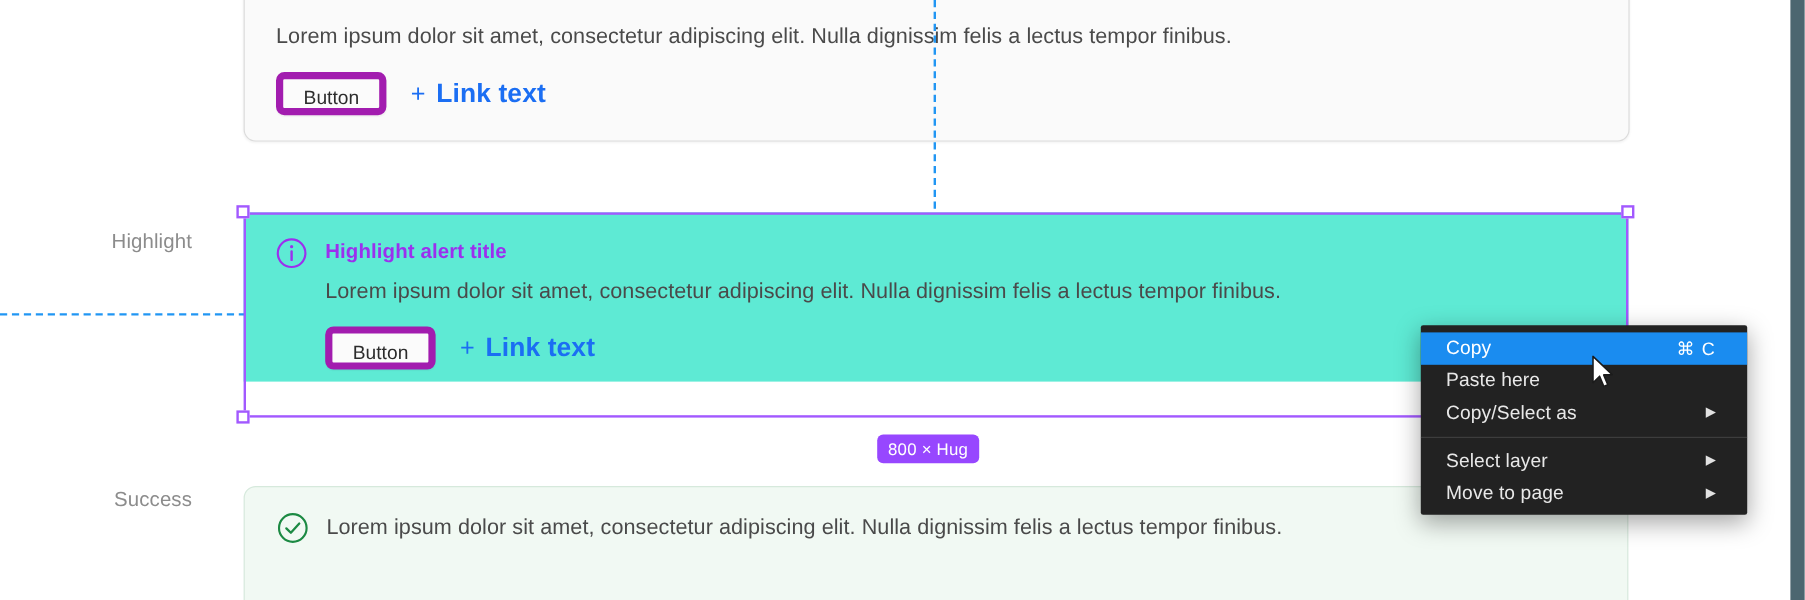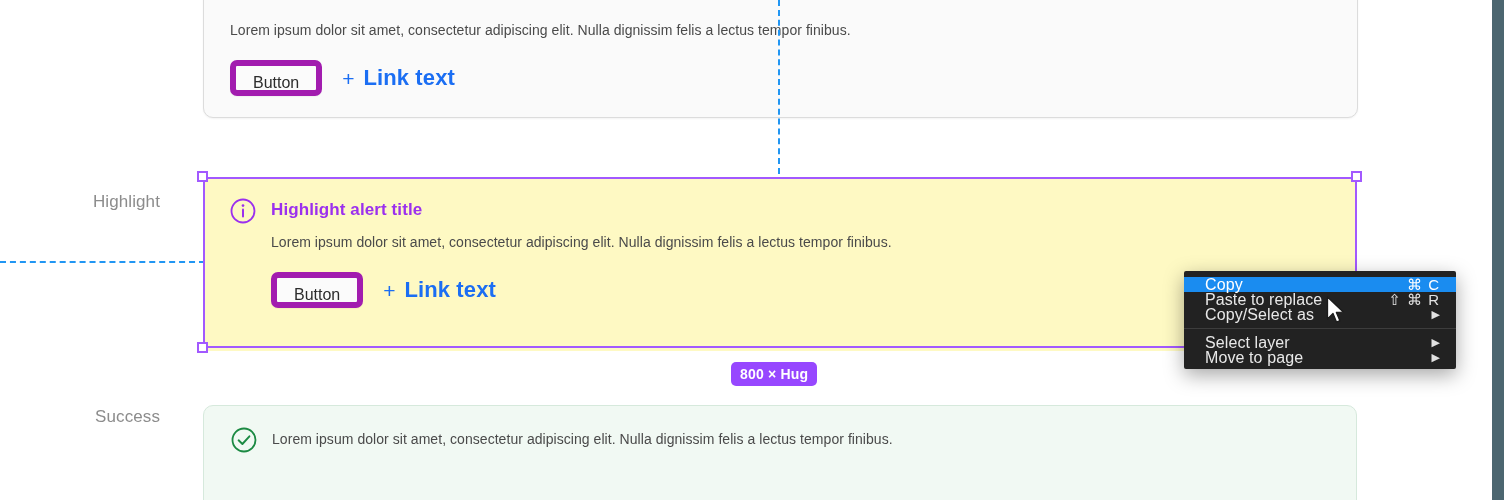--- a/index.html
+++ b/index.html
@@ -80,21 +80,21 @@
   .alert-title {
     font-size: 17px;
     font-weight: bold;
     line-height: 26px;
     margin: 0 0 6px 0;
     letter-spacing: 0.1px;
     white-space: nowrap;
   }
 
   .alert-text {
-    font-size: 14px;
+    font-size: 18px;
     color: #4a4a4a;
     line-height: 26px;
     margin: 0;
     white-space: nowrap;
     letter-spacing: 0.05px;
   }
 
   .alert-actions {
     display: flex;
     align-items: center;
@@ -147,22 +147,22 @@
     border-radius: 10px;
     box-shadow: 0 1px 2px rgba(0,0,0,0.05);
   }
   #alert-top .alert-body { padding-top: 68px; }
 
   
   #alert-highlight {
     left: 203px;
     top: 177px;
     width: 1154px;
-    height: 174px;
-    background: #fef9c3;
+    height: 141px;
+    background: #5eead4;
   }
   #alert-highlight .alert-title { color: #9b30ee; }
 
   
   .sel-frame {
     position: absolute;
     left: 203px;
     top: 177px;
     width: 1154px;
     height: 171px;
@@ -187,21 +187,21 @@
   .size-badge {
     position: absolute;
     left: 731px;
     top: 362px;
     height: 24px;
     padding: 0 9px;
     border-radius: 5px;
     background: #9747ff;
     color: #ffffff;
     font-size: 14px;
-    font-weight: bold;
+    font-weight: normal;
     line-height: 24px;
     letter-spacing: 0.2px;
     white-space: nowrap;
   }
 
   
   #alert-success {
     left: 203px;
     top: 405px;
     width: 1154px;
@@ -239,22 +239,22 @@
     background: #222222;
     padding: 6px 0 4px 0;
     box-sizing: border-box;
     border-radius: 2px;
     box-shadow: 0 6px 20px rgba(0,0,0,0.35);
     overflow: hidden;
   }
   .ctx-item {
     display: flex;
     align-items: center;
-    height: 15px;
-    padding: 0 16px 0 21px;
+    height: 27px;
+    padding: 0 26px 0 21px;
     color: #e8e8e8;
     font-size: 16px;
     letter-spacing: 0.1px;
     cursor: default;
     white-space: nowrap;
   }
   .ctx-item.selected {
     background: #1a8cf0;
     color: #ffffff;
   }
@@ -358,22 +358,21 @@
   <div class="handle br"></div>
 
   <div class="size-badge">800 × Hug</div>
 
   <div class="ctx-menu">
     <div class="ctx-item selected">
       <span class="ctx-label">Copy</span>
       <span class="ctx-shortcut">⌘ C</span>
     </div>
     <div class="ctx-item">
-      <span class="ctx-label">Paste to replace</span>
-      <span class="ctx-shortcut">⇧ ⌘ R</span>
+      <span class="ctx-label">Paste here</span>
     </div>
     <div class="ctx-item">
       <span class="ctx-label">Copy/Select as</span>
       <span class="ctx-arrow">▶</span>
     </div>
     <div class="ctx-sep"></div>
     <div class="ctx-item">
       <span class="ctx-label">Select layer</span>
       <span class="ctx-arrow">▶</span>
     </div>

